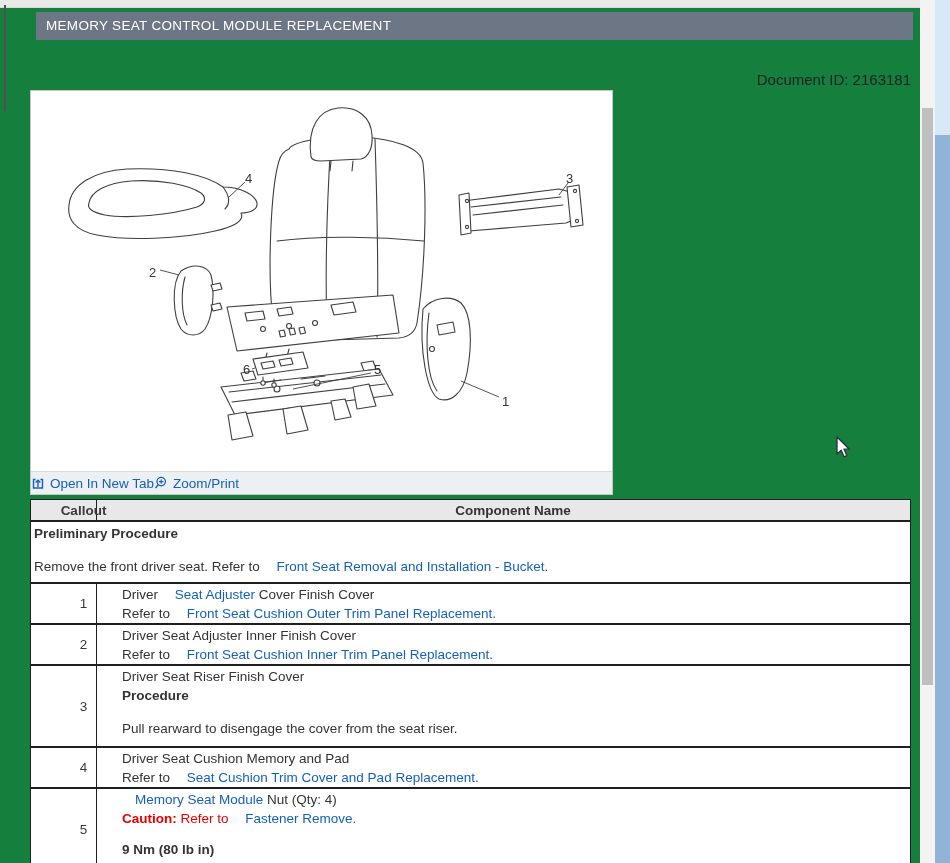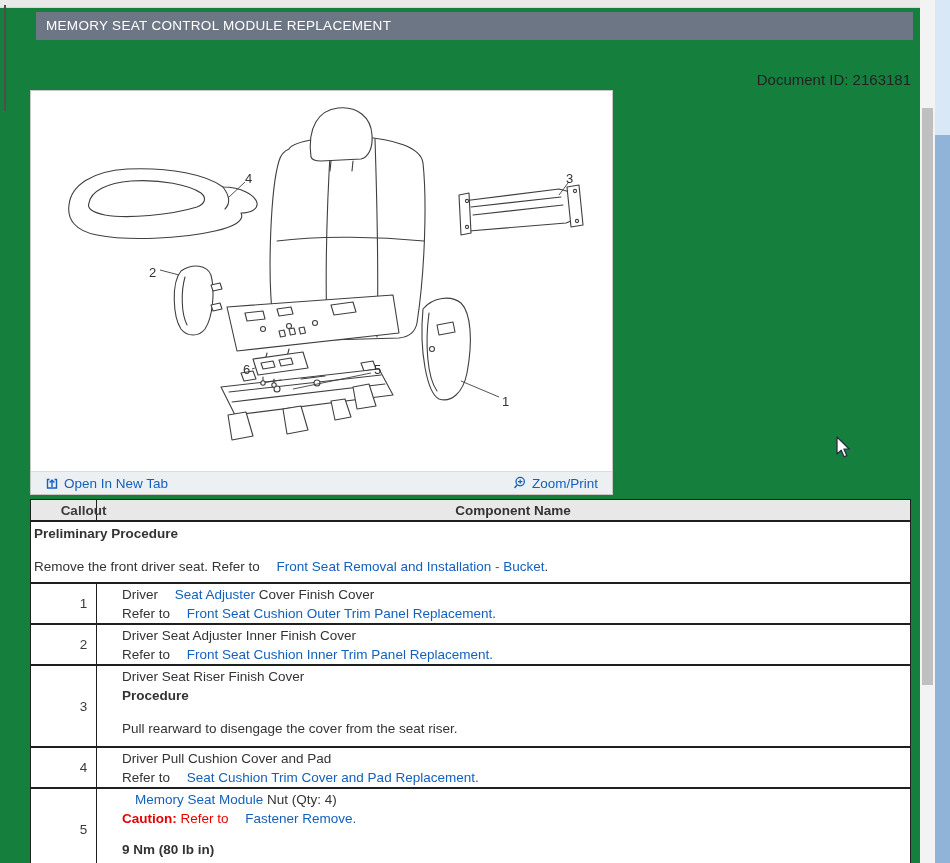--- a/index.html
+++ b/index.html
@@ -13,21 +13,21 @@
   .titlebar{position:absolute;left:36px;top:12px;width:877px;height:28px;background:#6d7684;color:#ffffff;
     font-size:13.5px;font-weight:500;letter-spacing:.3px;line-height:28px;padding-left:10px;box-sizing:border-box;
     white-space:nowrap;overflow:hidden;}
 
   .docid{position:absolute;top:71px;right:39px;font-size:15px;color:#222;}
 
   
   .figure{position:absolute;left:30px;top:90px;width:583px;height:405px;border:1px solid #c6c6c6;background:#fff;box-sizing:border-box;}
   .fig-canvas{position:absolute;left:0;top:0;width:581px;height:380px;background:#fff;}
   .fig-footer{position:absolute;left:0;bottom:0;width:581px;height:23px;background:#edf0f3;border-top:1px solid #d9dcde;
-    box-sizing:border-box;display:flex;align-items:center;justify-content:space-between;padding:0 14px;}
+    box-sizing:border-box;display:flex;align-items:center;padding:0 0;}
   .fig-link{display:flex;align-items:center;gap:5px;color:#1460bd;font-size:13.5px;cursor:pointer;text-decoration:none;}
   .fig-link svg{display:block;}
 
   
   .ctable{position:absolute;left:30px;top:499px;width:881px;border:1px solid #1f1f1f;box-sizing:border-box;
     font-size:13.5px;color:#333;background:#fff;}
   .trow{display:flex;border-top:2px solid #1f1f1f;}
   .trow.head{border-top:none;background:#e8e8e8;font-weight:bold;height:20px;}
   .ccell{width:66px;border-right:1px solid #1f1f1f;box-sizing:border-box;display:flex;align-items:center;justify-content:center;flex:none;color:#3a3a3a;padding-left:40px;}
   .ncell{flex:1;padding:1px 6px;box-sizing:border-box;margin-left:19px;}
@@ -219,21 +219,21 @@
         <div class="line">Driver Seat Riser Finish Cover</div>
         <div class="line b">Procedure</div>
         <div class="gap14"></div>
         <div class="line">Pull rearward to disengage the cover from the seat riser.</div>
       </div>
     </div>
 
     <div class="trow h-2line">
       <div class="ccell">4</div>
       <div class="ncell">
-        <div class="line">Driver Pull Cushion Cover and Pad</div>
+        <div class="line">Driver Seat Cushion Memory and Pad</div>
         <div class="line">
           <span>Refer to </span><span class="lk">Seat Cushion Trim Cover and Pad Replacement.</span>
         </div>
       </div>
     </div>
 
     <div class="trow h-row5">
       <div class="ccell">5</div>
       <div class="ncell">
         <div class="line">

